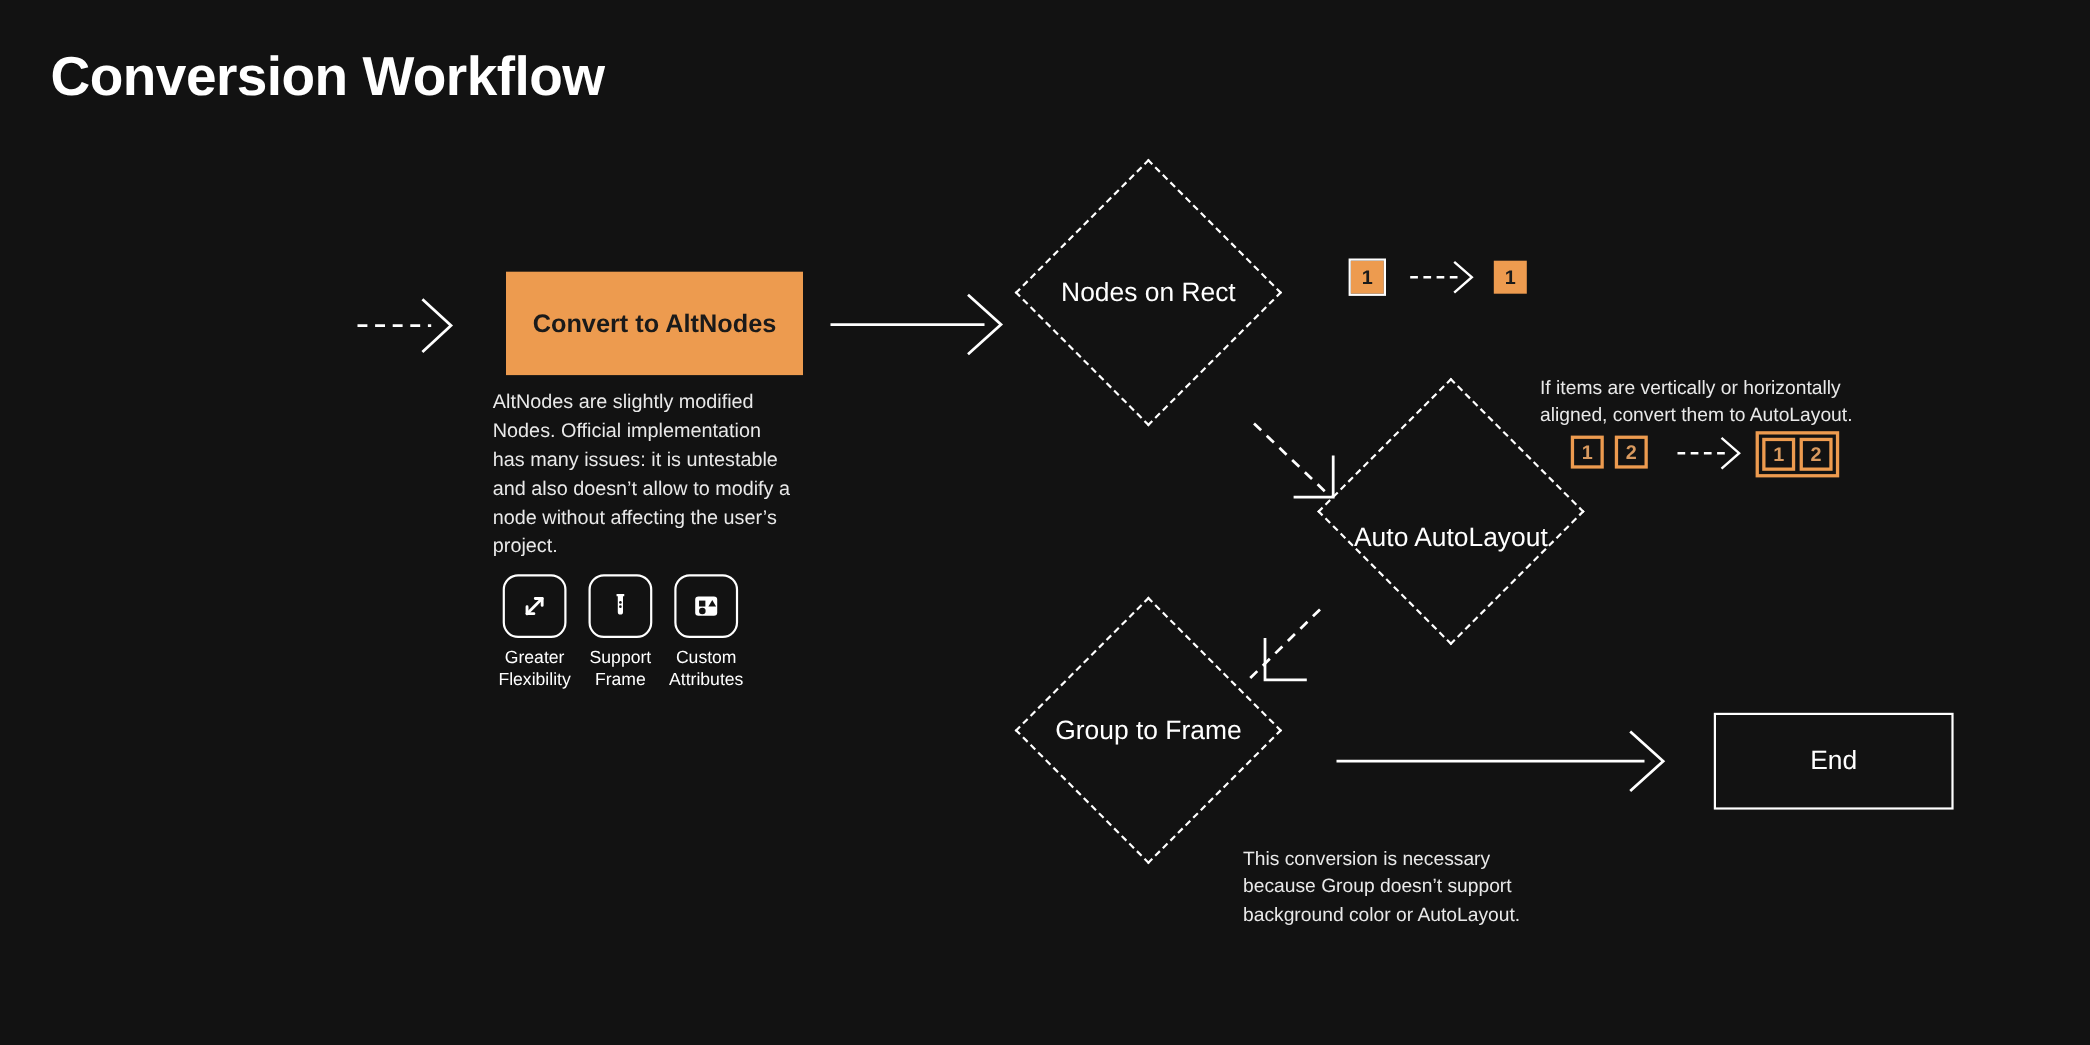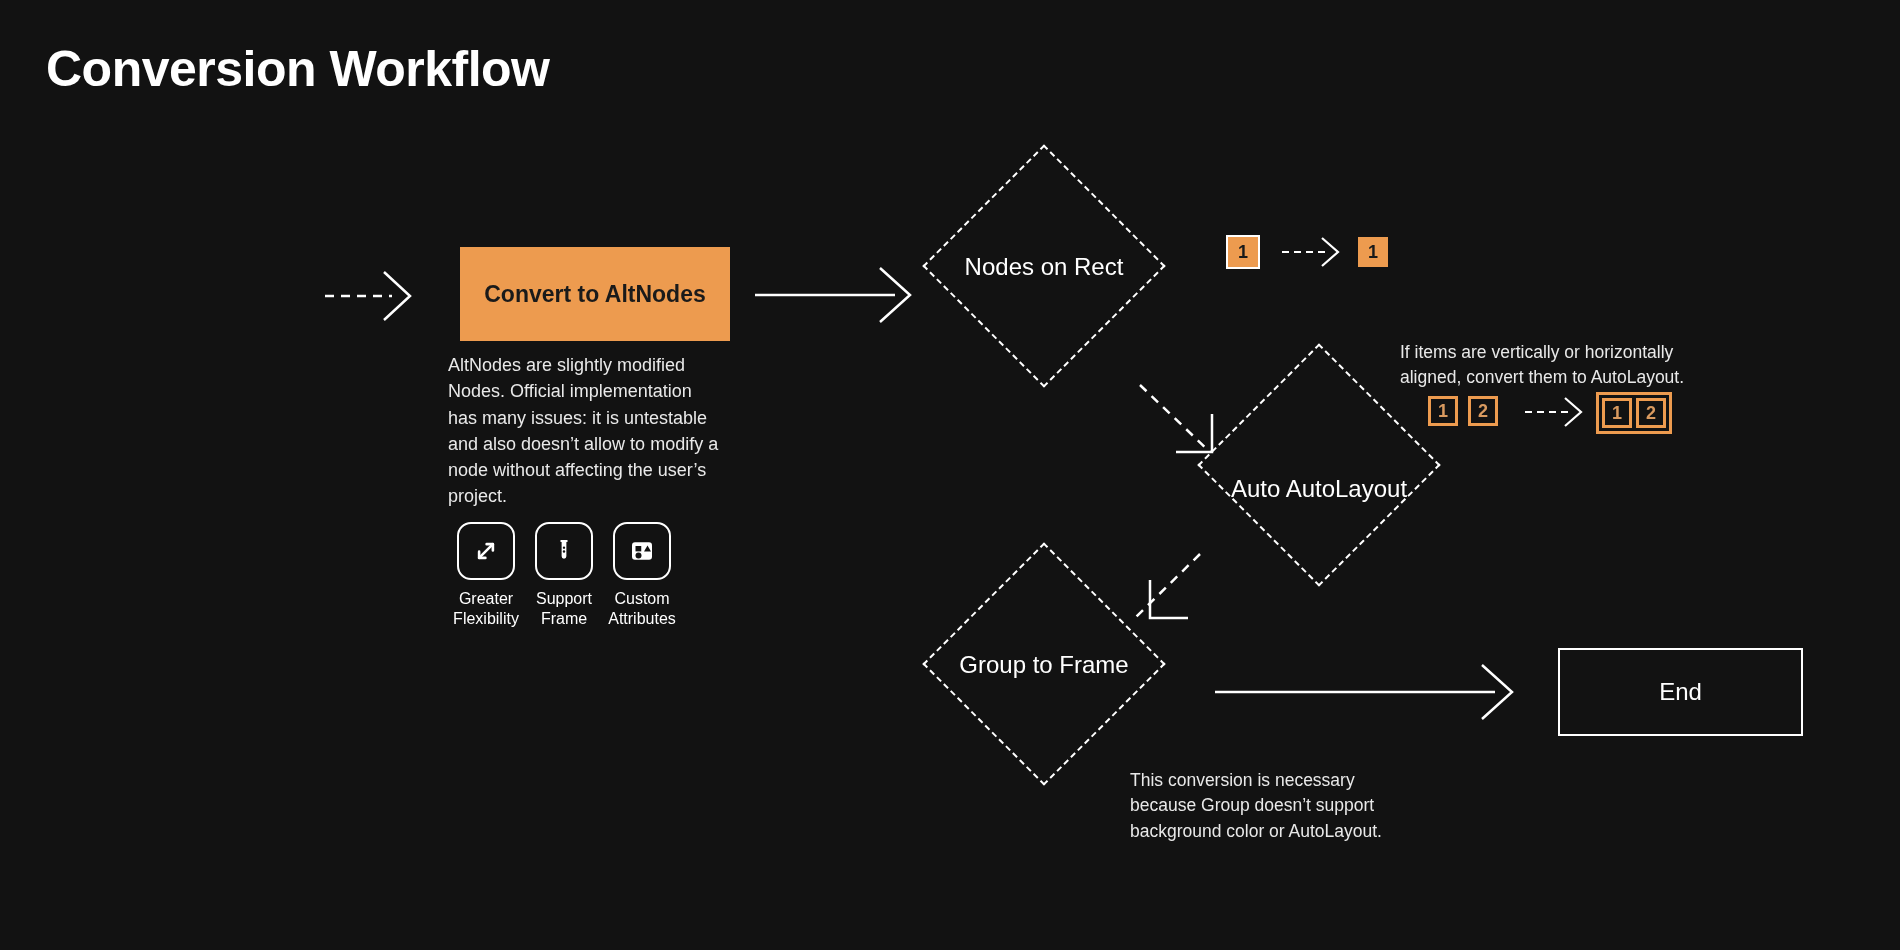--- a/index.html
+++ b/index.html
@@ -216,17 +216,17 @@
       <div class="sq-out">1</div>
       <div class="sq-out">2</div>
     </div>
   </div>
 
   <div class="diamond" style="left:958px; top:578px; width:172px; height:172px;"></div>
   <div class="diamond-label" style="left:944px; top:664px; width:200px; height:1px;">Group to Frame</div>
 
   <div class="note" style="left:1130px; top:768px; width:290px;">This conversion is necessary because Group doesn’t support background color or AutoLayout.</div>
 
-  <div class="term-box" style="left:1558px; top:648px; width:245px; height:88px;">
+  <div class="term-box" style="left:1558px; top:648px; width:218px; height:88px;">
     <span>End</span>
   </div>
 
 </div>
 
 </body></html>

